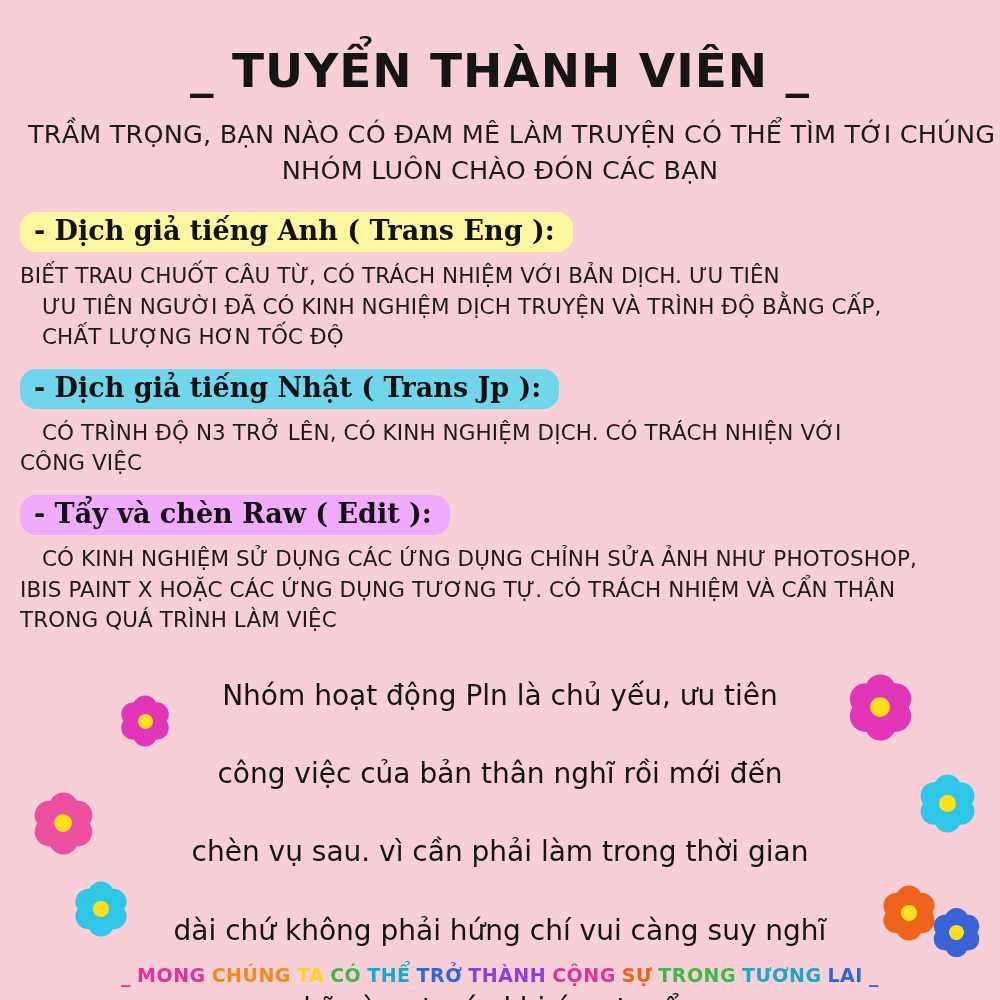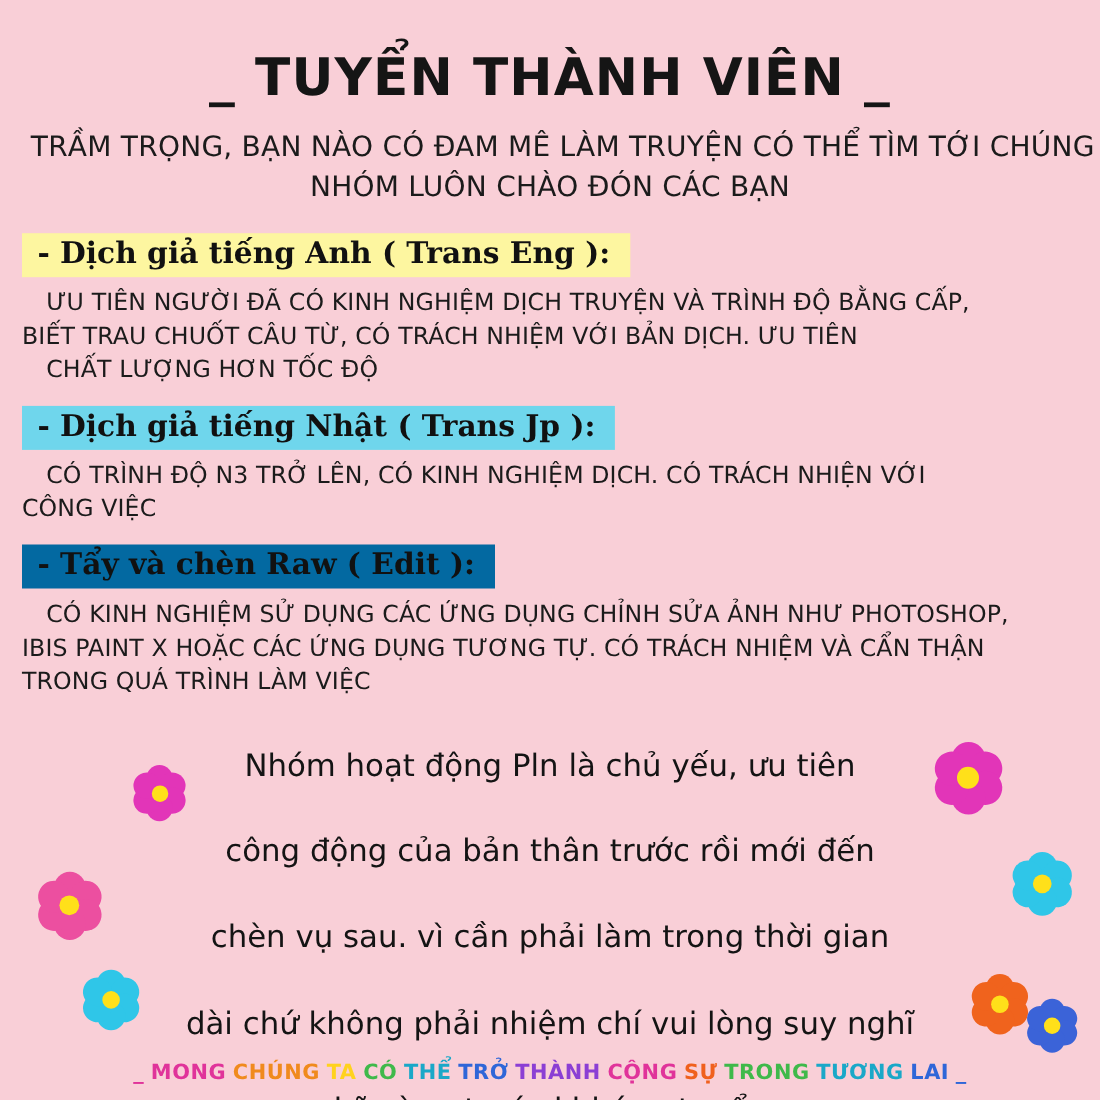--- a/index.html
+++ b/index.html
@@ -51,27 +51,27 @@
   }
   .section { margin-bottom: 6px; }
 
   .sec-head {
     display: inline-block;
     font-family: "DejaVu Serif", serif;
     font-weight: bold;
     font-size: 27px;
     color: #111;
     padding: 5px 18px 7px 14px;
-    border-radius: 0;
+    border-radius: 16px;
     line-height: 1.05;
     white-space: nowrap;
   }
   .sec-head.eng  { background: #fdf6a0; }
   .sec-head.jp   { background: #6fd6ec; }
-  .sec-head.edit { background: #0369a1; }
+  .sec-head.edit { background: #f0abfc; }
 
   .sec-body {
     font-family: "DejaVu Sans", sans-serif;
     font-size: 21.5px;
     line-height: 1.42;
     color: #1b1b1b;
     text-transform: uppercase;
     margin-top: 9px;
     margin-bottom: 16px;
     letter-spacing: 0.1px;
@@ -144,22 +144,22 @@
 <div class="intro">
   <span class="ln">TRẦM TRỌNG, BẠN NÀO CÓ ĐAM MÊ LÀM TRUYỆN CÓ THỂ TÌM TỚI CHÚNG TÔI,</span>
   <span class="ln">NHÓM LUÔN CHÀO ĐÓN CÁC BẠN</span>
 </div>
 
 <div class="sections">
 
   <div class="section">
     <div class="sec-head eng">- Dịch giả tiếng Anh ( Trans Eng ):</div>
     <div class="sec-body">
+      <span class="ln">BIẾT TRAU CHUỐT CÂU TỪ, CÓ TRÁCH NHIỆM VỚI BẢN DỊCH. ƯU TIÊN</span>
       <span class="ln ind">ƯU TIÊN NGƯỜI ĐÃ CÓ KINH NGHIỆM DỊCH TRUYỆN VÀ TRÌNH ĐỘ BẰNG CẤP,</span>
-      <span class="ln">BIẾT TRAU CHUỐT CÂU TỪ, CÓ TRÁCH NHIỆM VỚI BẢN DỊCH. ƯU TIÊN</span>
       <span class="ln ind">CHẤT LƯỢNG HƠN TỐC ĐỘ</span>
     </div>
   </div>
 
   <div class="section">
     <div class="sec-head jp">- Dịch giả tiếng Nhật ( Trans Jp ):</div>
     <div class="sec-body">
       <span class="ln ind">CÓ TRÌNH ĐỘ N3 TRỞ LÊN, CÓ KINH NGHIỆM DỊCH. CÓ TRÁCH NHIỆN VỚI</span>
       <span class="ln">CÔNG VIỆC</span>
     </div>
@@ -170,23 +170,23 @@
     <div class="sec-body">
       <span class="ln ind">CÓ KINH NGHIỆM SỬ DỤNG CÁC ỨNG DỤNG CHỈNH SỬA ẢNH NHƯ PHOTOSHOP,</span>
       <span class="ln">IBIS PAINT X HOẶC CÁC ỨNG DỤNG TƯƠNG TỰ. CÓ TRÁCH NHIỆM VÀ CẨN THẬN</span>
       <span class="ln">TRONG QUÁ TRÌNH LÀM VIỆC</span>
     </div>
   </div>
 </div>
 
 <div class="closing">
   <span class="ln">Nhóm hoạt động Pln là chủ yếu, ưu tiên</span>
-  <span class="ln">công động của bản thân trước rồi mới đến</span>
+  <span class="ln">công việc của bản thân nghĩ rồi mới đến</span>
   <span class="ln">chèn vụ sau. vì cần phải làm trong thời gian</span>
-  <span class="ln">dài chứ không phải nhiệm chí vui lòng suy nghĩ</span>
+  <span class="ln">dài chứ không phải hứng chí vui càng suy nghĩ</span>
   <span class="ln">kỹ càng trước khi ứng tuyển</span>
 </div>
 
 <div class="footer" id="footer"><span class="w" style="color: rgb(224, 51, 154);">_</span><span class="w" style="color: rgb(224, 51, 154);">MONG</span><span class="w" style="color: rgb(240, 138, 29);">CHÚNG</span><span class="w" style="color: rgb(255, 210, 30);">TA</span><span class="w" style="color: rgb(63, 185, 74);">CÓ</span><span class="w" style="color: rgb(26, 168, 200);">THỂ</span><span class="w" style="color: rgb(47, 102, 216);">TRỞ</span><span class="w" style="color: rgb(139, 63, 212);">THÀNH</span><span class="w" style="color: rgb(224, 51, 154);">CỘNG</span><span class="w" style="color: rgb(240, 96, 29);">SỰ</span><span class="w" style="color: rgb(63, 185, 74);">TRONG</span><span class="w" style="color: rgb(26, 168, 200);">TƯƠNG</span><span class="w" style="color: rgb(47, 102, 216);">LAI</span><span class="w" style="color: rgb(47, 102, 216);">_</span></div>
 
 <div id="decor-layer">
     <div class="flower" style="left: 118px; top: 694px; width: 54px; height: 54px;">
       <div class="petal" style="background: rgb(226, 53, 184); width: 24px; height: 24px; margin-left: -12px; margin-top: -12px; transform: rotate(0deg) translateY(-13.5px);"></div>
       <div class="petal" style="background: rgb(226, 53, 184); width: 24px; height: 24px; margin-left: -12px; margin-top: -12px; transform: rotate(60deg) translateY(-13.5px);"></div>
       <div class="petal" style="background: rgb(226, 53, 184); width: 24px; height: 24px; margin-left: -12px; margin-top: -12px; transform: rotate(120deg) translateY(-13.5px);"></div>

